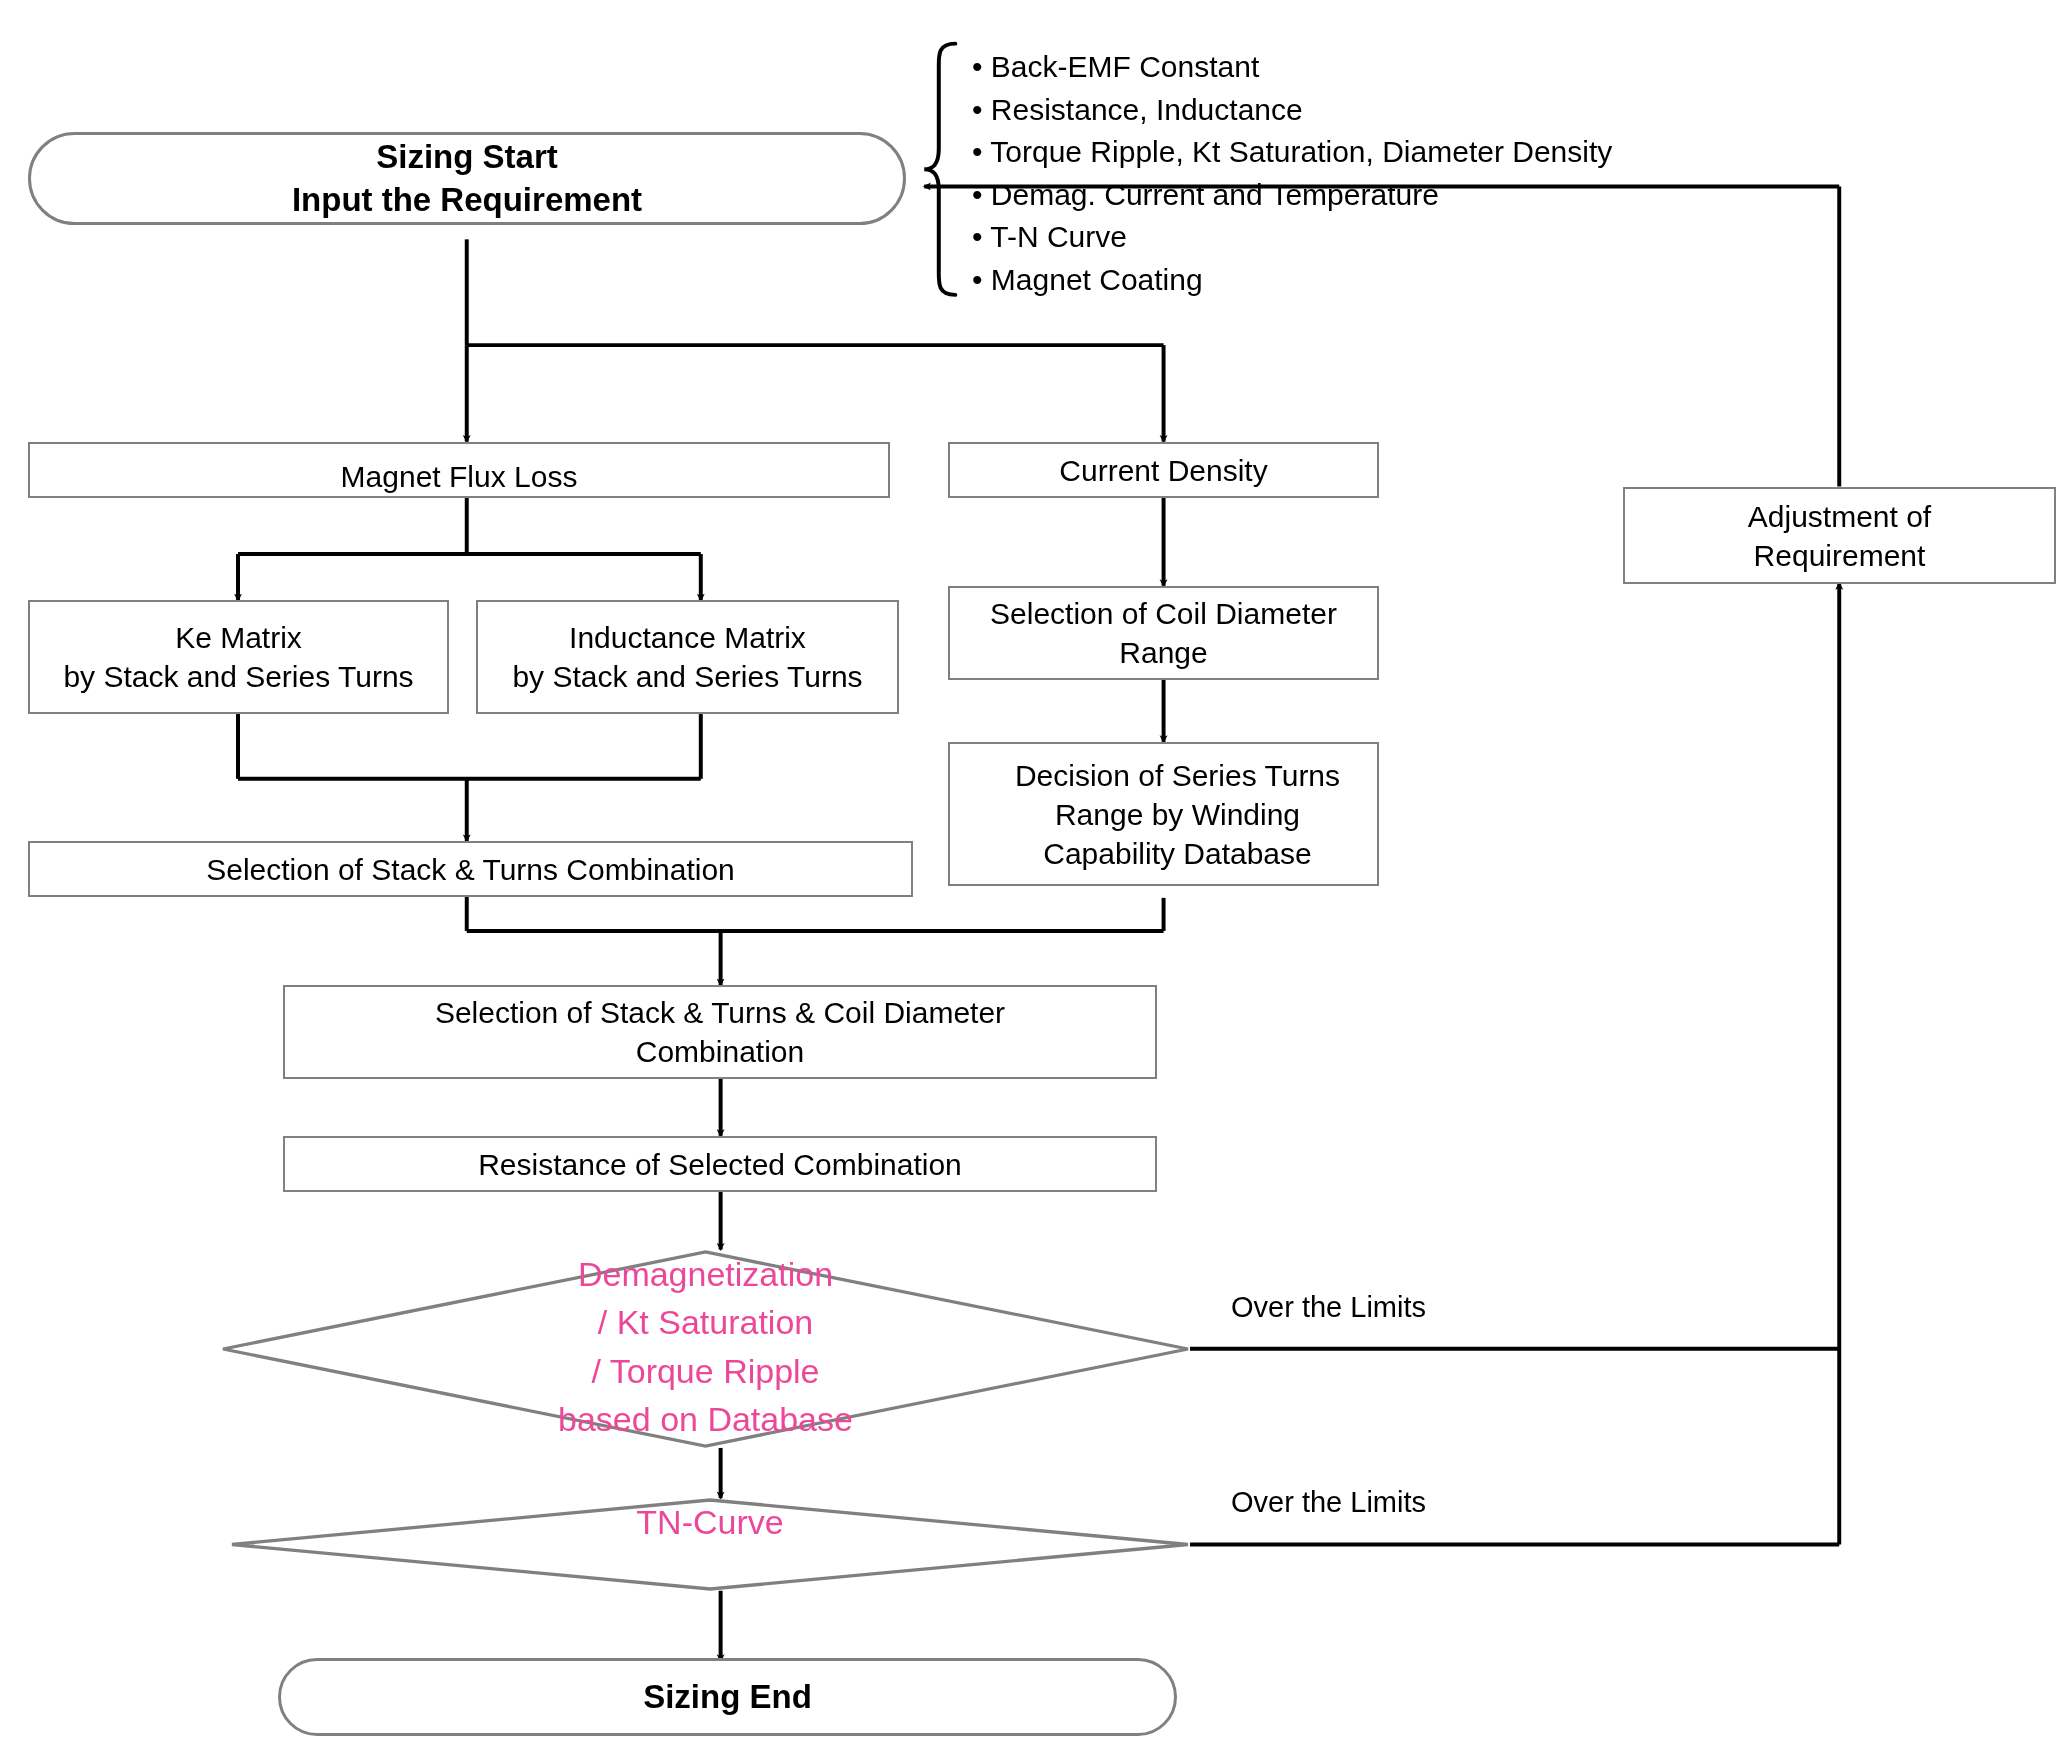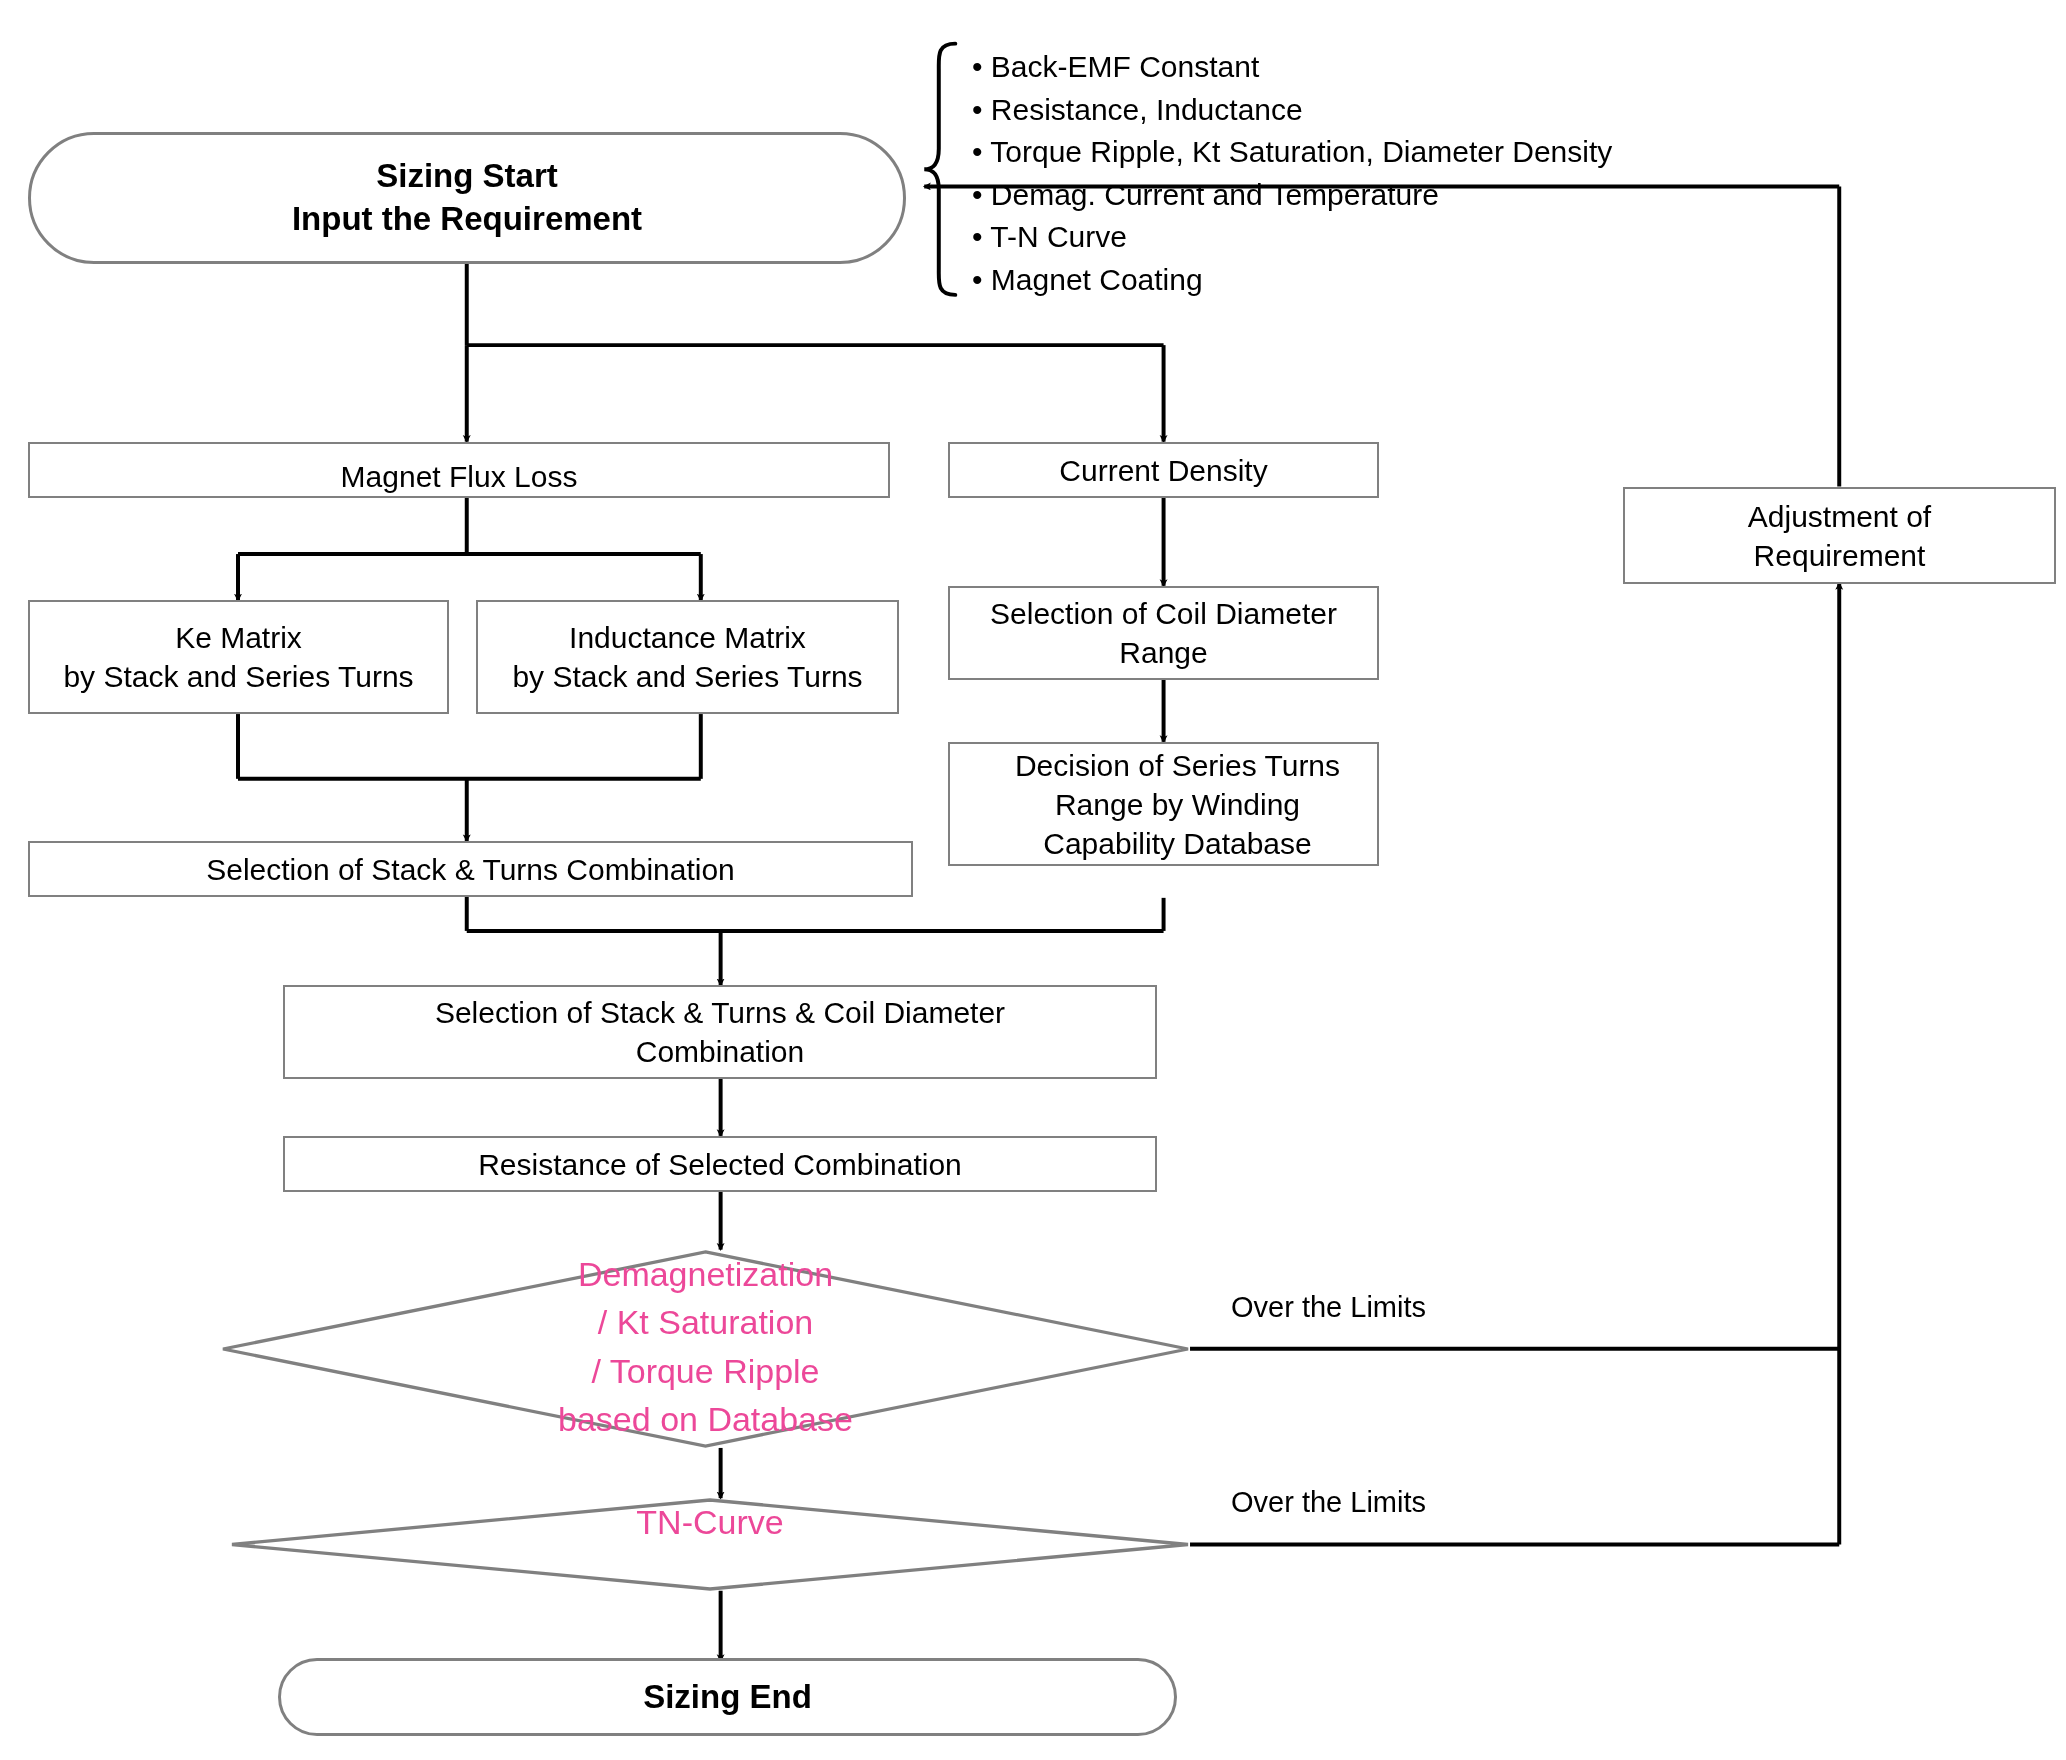--- a/index.html
+++ b/index.html
@@ -146,21 +146,21 @@
       <path d="M2782,736 L2782,282"></path>
       <path d="M2782,282 L1398,282" marker-end="url(#arrow)"></path>
     </g>
 
     <g stroke="#000000" stroke-width="6" fill="none" stroke-linecap="round">
       <path d="M1445,66 C1418,66 1420,84 1420,104 L1420,225 C1420,250 1410,256 1398,256
                C1410,256 1420,262 1420,287 L1420,408 C1420,428 1418,446 1445,446"></path>
     </g>
   </svg>
 
-  <div class="node stadium" style="left:28px; top:132px; width:878px; height:132px;">
+  <div class="node stadium" style="left:28px; top:132px; width:878px; height:93px;">
     <div>
       <div>Sizing Start</div>
       <div>Input the Requirement</div>
     </div>
   </div>
 
   <div class="bullets" style="left:972px; top:46px;">
     <span class="bullet-row">• <span>Back-EMF Constant</span></span>
     <span class="bullet-row">• <span>Resistance, Inductance</span></span>
     <span class="bullet-row">• <span>Torque Ripple, Kt Saturation, Diameter Density</span></span>
@@ -198,21 +198,21 @@
     </div>
   </div>
 
   <div class="node rect" style="left:948px; top:586px; width:431px; height:94px;">
     <div>
       <div>Selection of Coil Diameter</div>
       <div>Range</div>
     </div>
   </div>
 
-  <div class="node rect" style="left:948px; top:742px; width:431px; height:124px;padding-left:28px;">
+  <div class="node rect" style="left:948px; top:742px; width:431px; height:144px;padding-left:28px;">
     <div>
       <div>Decision of Series Turns</div>
       <div>Range by Winding</div>
       <div>Capability Database</div>
     </div>
   </div>
 
   <div class="node rect" style="left:28px; top:841px; width:885px; height:56px;">
     <span>Selection of Stack &amp; Turns Combination</span>
   </div>

